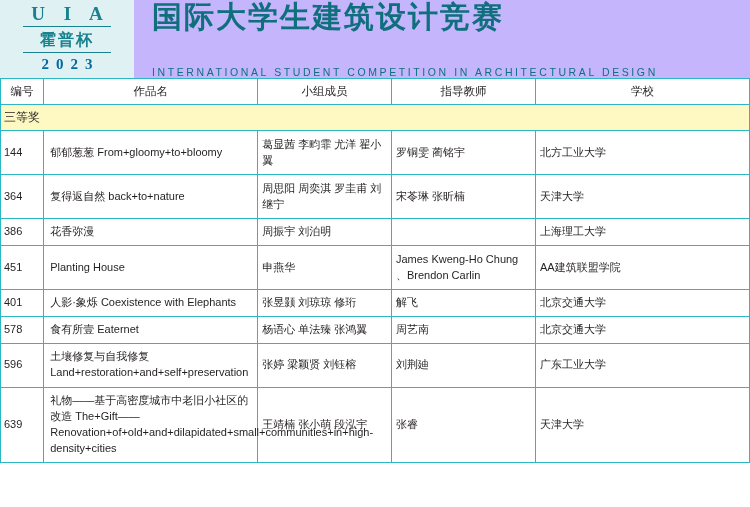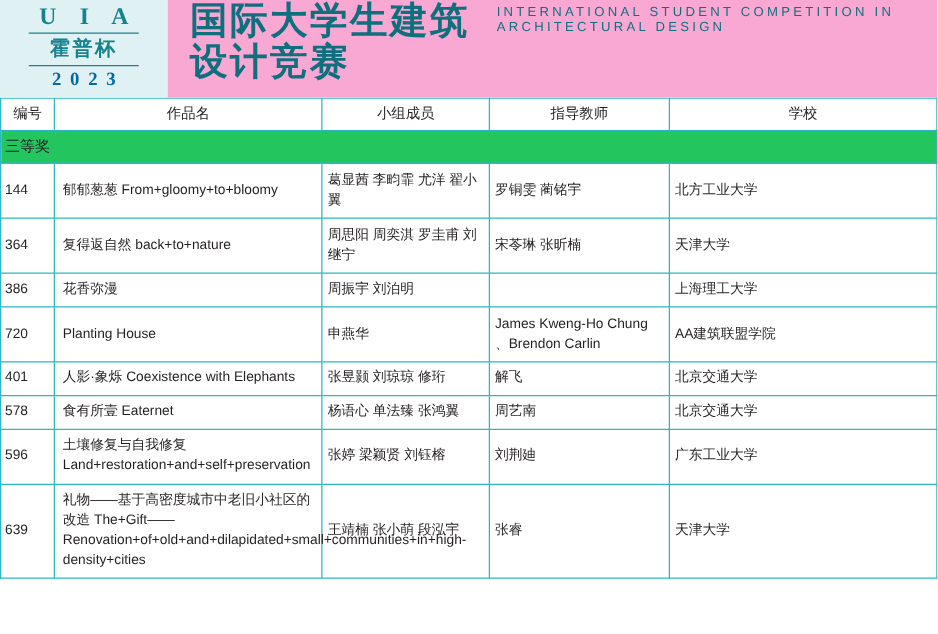--- a/index.html
+++ b/index.html
@@ -70,24 +70,24 @@
     margin-top: 1px;
   }
   .logo-rule {
     width: 88px;
     height: 1px;
     background: #18838f;
     margin: 2px 0;
   }
   .title-block {
     flex: 1;
-    background: #f9a8d4;
+    background: #c4b5fd;
     display: flex;
-    flex-direction: row;
-    justify-content: center;
+    flex-direction: column;
+    justify-content: space-between;
     padding-left: 18px;
   }
   .title-cn {
     font-size: 30px;
     font-weight: bold;
     color: #0f6f7d;
     letter-spacing: 2px;
     line-height: 1.1;
     font-family: "Liberation Sans", sans-serif;
   }
@@ -116,21 +116,21 @@
   }
   .tbl thead th {
     height: 22px;
     font-weight: normal;
     font-size: 11.5px;
     background: #ffffff;
   }
   .award-row td {
     height: 22px;
     font-size: 12px;
-    background: #22c55e;
+    background: #fef9c3;
   }
   .c-id    { width: 42px; }
   .c-work  { width: 208px; }
   .c-team  { width: 130px; }
   .c-tutor { width: 140px; }
   .c-school{ width: 208px; }
 
   .tbl tbody td.work-cell { padding: 5px 6px; }
   .tbl tbody td.team-cell { padding: 5px 4px; }
   .tbl tbody td.tutor-cell { padding: 5px 4px; }
@@ -196,21 +196,21 @@
 
       <tr>
         <td>386</td>
         <td class="work-cell">花香弥漫</td>
         <td class="team-cell">周振宇  刘泊明</td>
         <td class="tutor-cell"></td>
         <td class="school-cell">上海理工大学</td>
       </tr>
 
       <tr class="row-tall">
-        <td>720</td>
+        <td>451</td>
         <td class="work-cell">Planting House</td>
         <td class="team-cell">申燕华</td>
         <td class="tutor-cell">James Kweng-Ho Chung 、Brendon Carlin</td>
         <td class="school-cell">AA建筑联盟学院</td>
       </tr>
 
       <tr>
         <td>401</td>
         <td class="work-cell">人影·象烁 Coexistence with Elephants</td>
         <td class="team-cell">张昱颢  刘琼琼  修珩</td>

